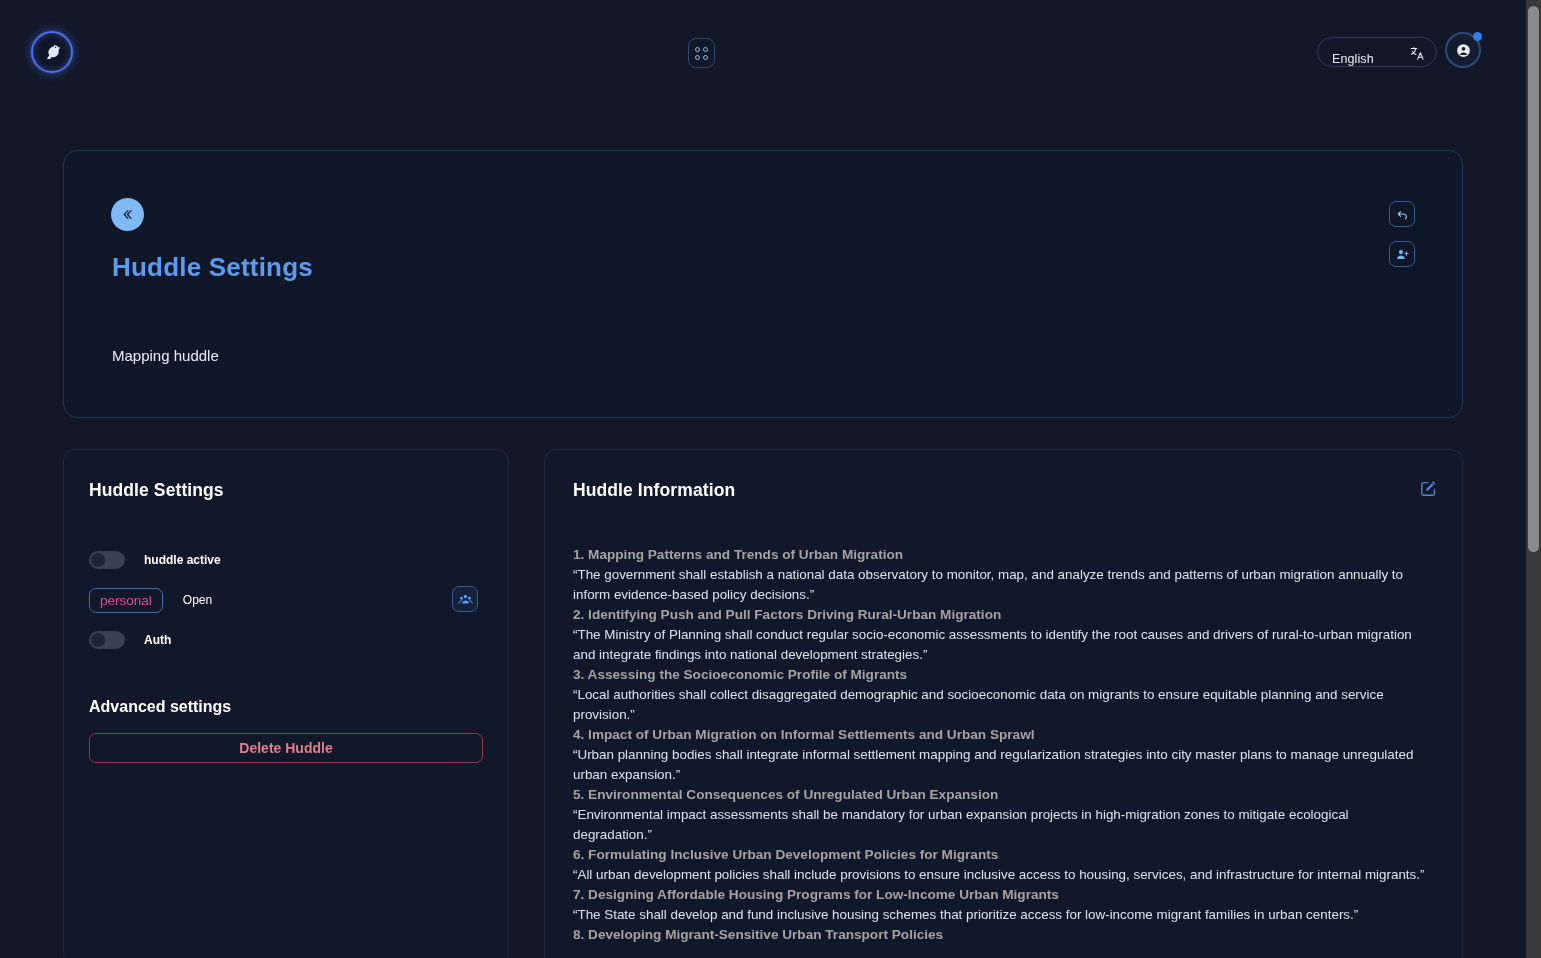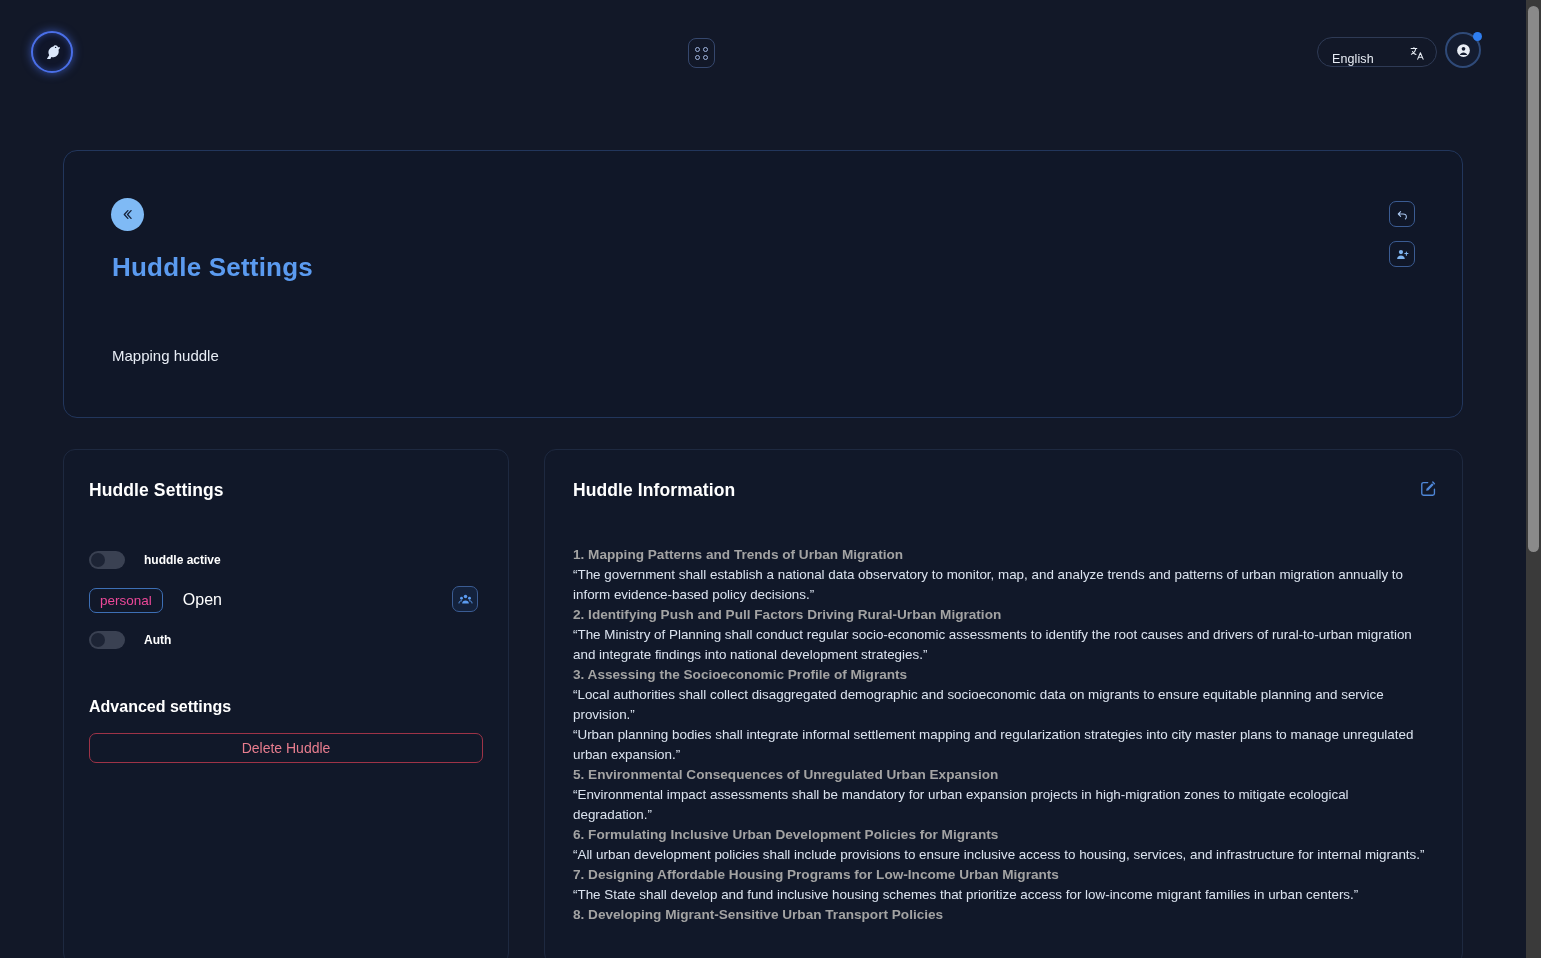--- a/index.html
+++ b/index.html
@@ -231,21 +231,21 @@
     border: 1px solid #3d6fb5;
     border-radius: 7px;
     padding: 4px 10px;
     font-size: 13.5px;
     color: #ec4899;
     background: transparent;
     cursor: pointer;
   }
   .open-label {
     margin-left: 20px;
-    font-size: 16px;
+    font-size: 12px;
     color: #ffffff;
     text-align: center;
   }
   .group-btn {
     position: absolute;
     right: 5px; top: 6px;
     width: 26px; height: 26px;
     border: 1px solid #3b5c93;
     border-radius: 7px;
     background: rgba(47,126,240,0.10);
@@ -260,21 +260,21 @@
   }
   .delete-btn {
     margin-top: 17px;
     width: 100%;
     height: 30px;
     border: 1px solid #9e3347;
     border-radius: 7px;
     background: transparent;
     color: #e87d8e;
     font-size: 14px;
-    font-weight: normal;
+    font-weight: bold;
     font-family: "Liberation Sans", sans-serif;
     cursor: pointer;
     display: flex; align-items: center; justify-content: center;
   }
 
   
   .edit-btn {
     position: absolute;
     right: 23px; top: 27px;
     width: 22px; height: 22px;
@@ -428,20 +428,21 @@
       <div class="info-body">
         <div class="info-heading">1. Mapping Patterns and Trends of Urban Migration</div>
         <div class="info-text">“The government shall establish a national data observatory to monitor, map, and analyze trends and patterns of urban migration annually to inform evidence-based policy decisions.”</div>
 
         <div class="info-heading">2. Identifying Push and Pull Factors Driving Rural-Urban Migration</div>
         <div class="info-text">“The Ministry of Planning shall conduct regular socio-economic assessments to identify the root causes and drivers of rural-to-urban migration and integrate findings into national development strategies.”</div>
 
         <div class="info-heading">3. Assessing the Socioeconomic Profile of Migrants</div>
         <div class="info-text">“Local authorities shall collect disaggregated demographic and socioeconomic data on migrants to ensure equitable planning and service provision.”</div>
 
+        <div class="info-heading">4. Impact of Urban Migration on Informal Settlements and Urban Sprawl</div>
         <div class="info-text">“Urban planning bodies shall integrate informal settlement mapping and regularization strategies into city master plans to manage unregulated urban expansion.”</div>
 
         <div class="info-heading">5. Environmental Consequences of Unregulated Urban Expansion</div>
         <div class="info-text">“Environmental impact assessments shall be mandatory for urban expansion projects in high-migration zones to mitigate ecological degradation.”</div>
 
         <div class="info-heading">6. Formulating Inclusive Urban Development Policies for Migrants</div>
         <div class="info-text">“All urban development policies shall include provisions to ensure inclusive access to housing, services, and infrastructure for internal migrants.”</div>
 
         <div class="info-heading">7. Designing Affordable Housing Programs for Low-Income Urban Migrants</div>
         <div class="info-text">“The State shall develop and fund inclusive housing schemes that prioritize access for low-income migrant families in urban centers.”</div>

